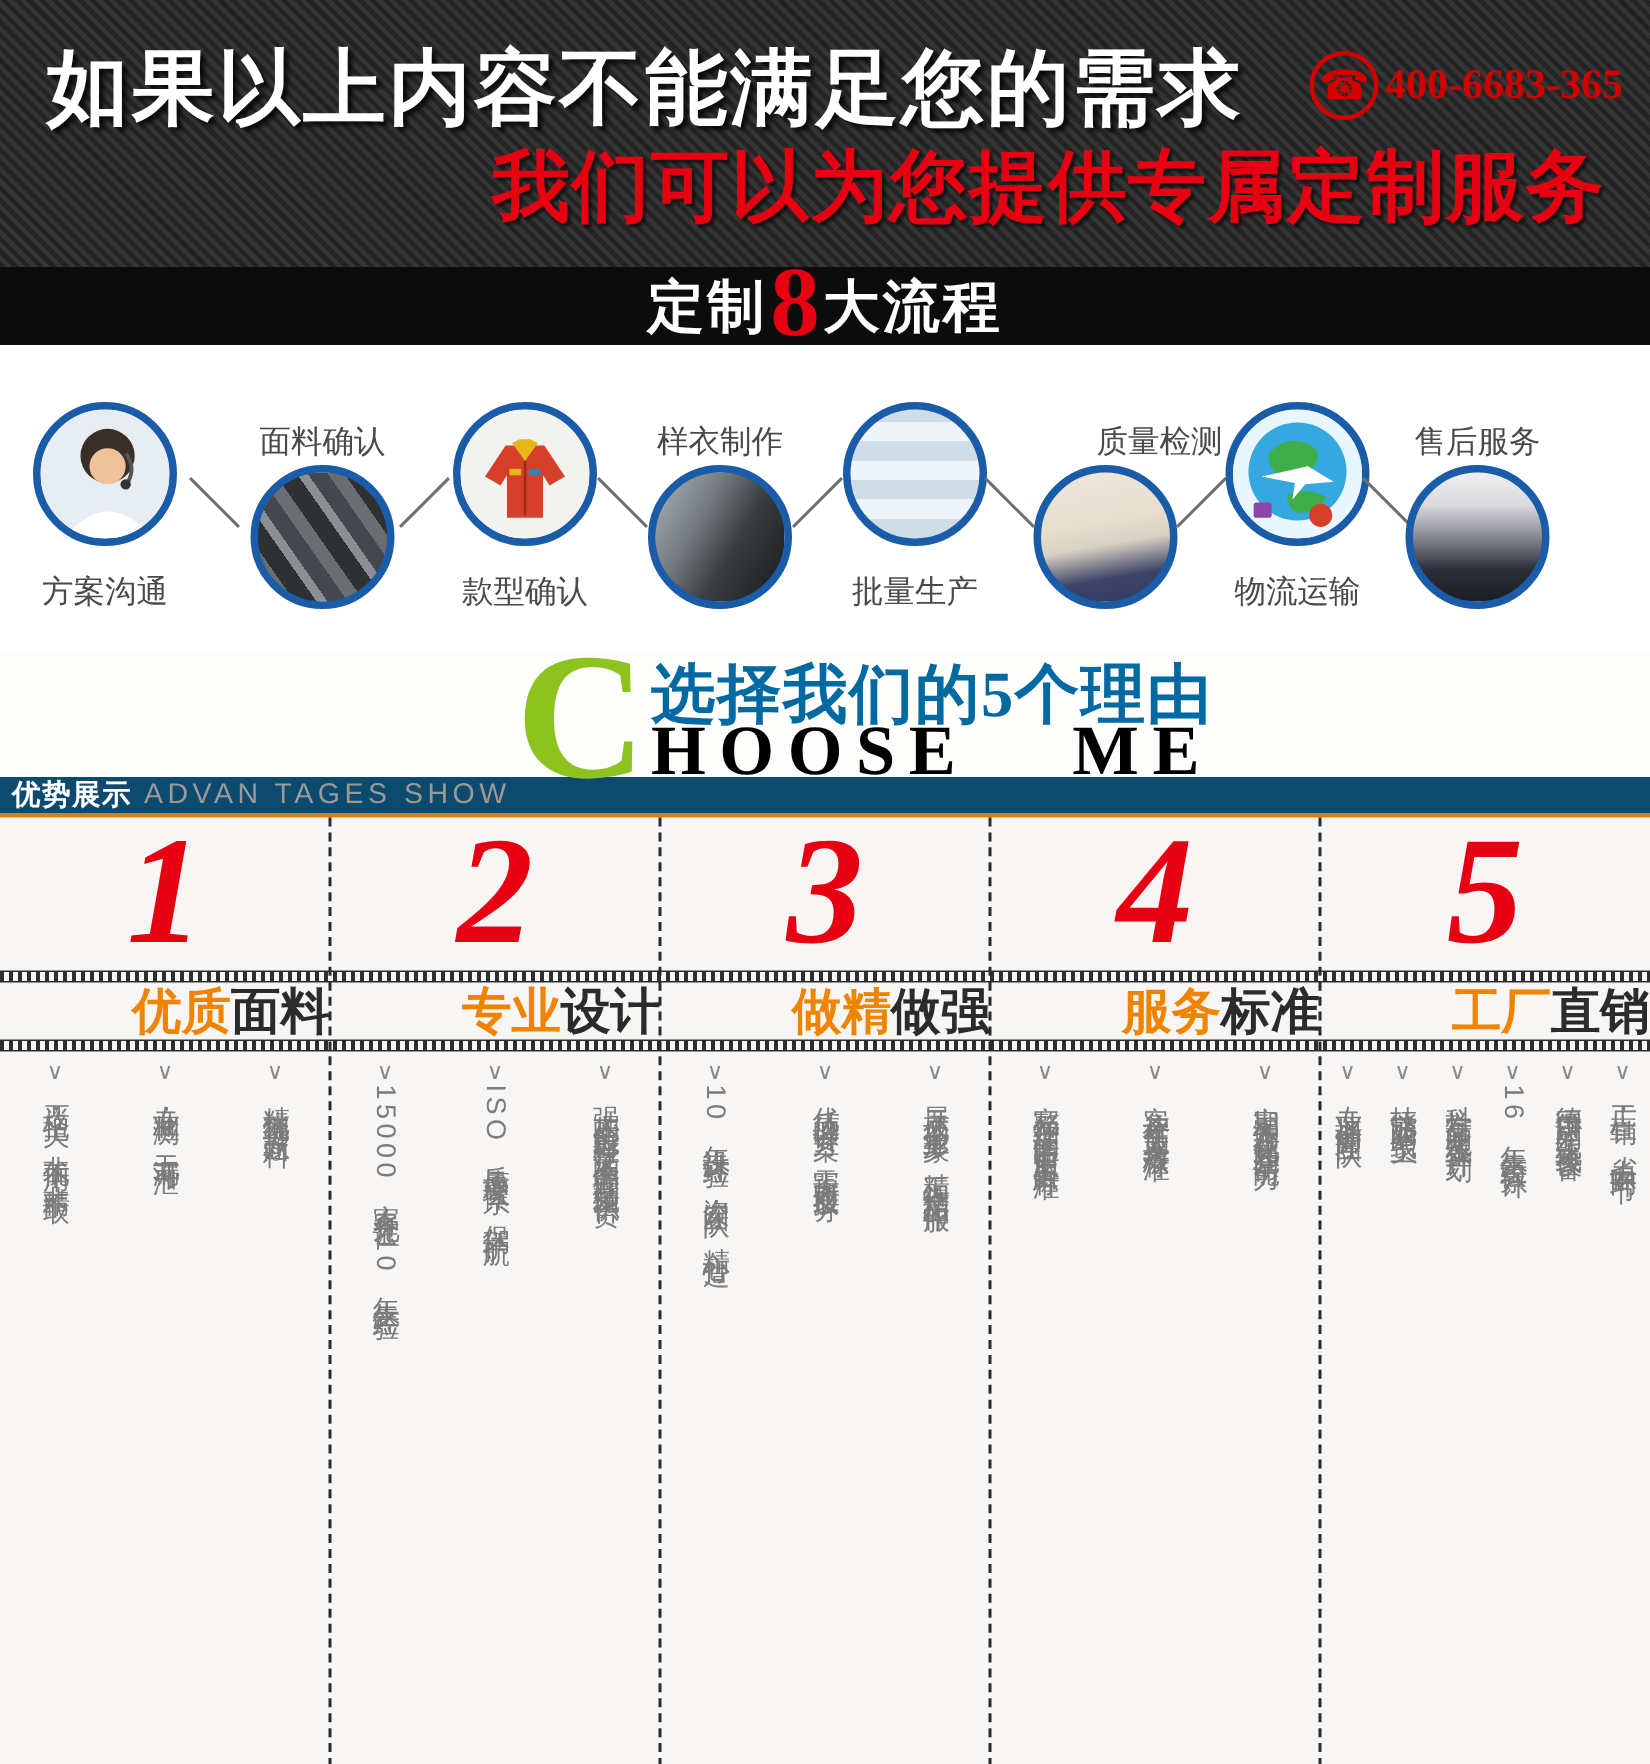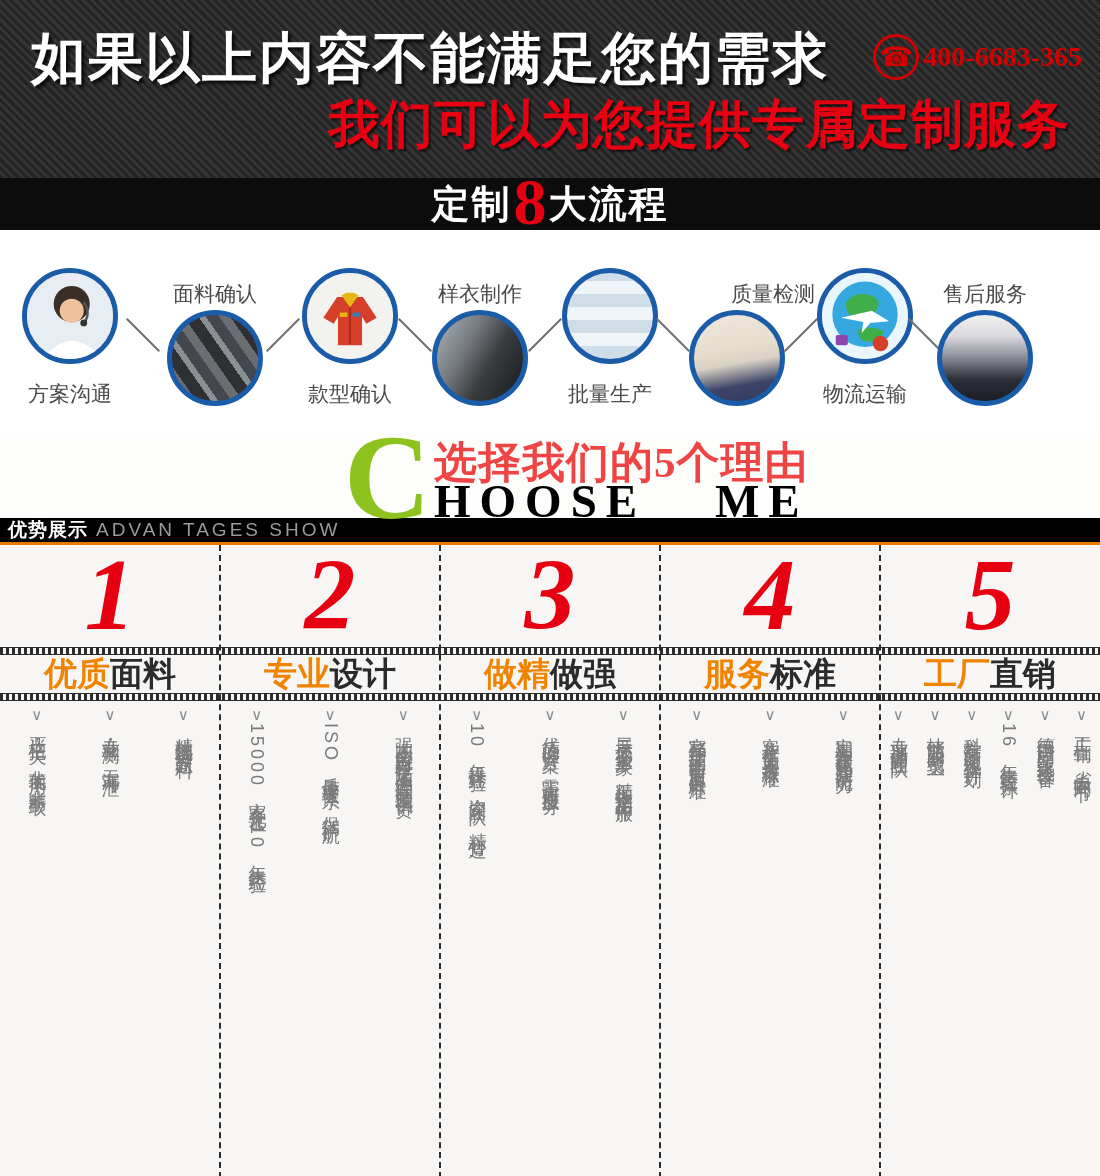--- a/index.html
+++ b/index.html
@@ -41,42 +41,42 @@
   .ph4 { background:linear-gradient(120deg,#aeb4ba 0%,#74797e 35%,#3a3d40 60%,#17181a 100%); }
   .ph5 { background:repeating-linear-gradient(0deg,#cfdde8 0 13px,#eef4f8 13px 26px); }
   .ph6 { background:linear-gradient(170deg,#efe8dc 0%,#e5ddcd 40%,#d9d2c4 55%,#3e4468 78%,#333a5e 100%); }
   .ph8 { background:linear-gradient(180deg,#f0f0f0 0%,#d9d9de 25%,#9a9aa4 45%,#2c2f38 75%,#1b1d24 100%); }
 
   
   .choose { position:relative; height:84px; background:#fdfdfb; }
   .big-c { position:absolute; left:344px; top:-16px; font-family:"Liberation Serif", serif;
     font-weight:bold; font-size:120px; line-height:1; color:#8ec31f; }
   .choose-cn { position:absolute; left:434px; top:0px; font-family:"Liberation Serif", serif;
-    font-weight:bold; font-size:43px; color:#ef4444; letter-spacing:1px; white-space:nowrap; }
+    font-weight:bold; font-size:43px; color:#0369a1; letter-spacing:1px; white-space:nowrap; }
   .choose-en { position:absolute; left:434px; top:40px; font-family:"Liberation Serif", serif;
     font-weight:bold; font-size:47px; color:#000000; letter-spacing:9px; word-spacing:48px; white-space:nowrap; }
 
   
-  .adv-bar { height:27px; background:#000000; border-bottom:3px solid #e87a00;
+  .adv-bar { height:27px; background:#0c4a6e; border-bottom:3px solid #e87a00;
     display:flex; align-items:center; padding-left:8px; }
   .adv-cn { color:#fff; font-size:19px; font-weight:bold; letter-spacing:1px; }
   .adv-en { color:#9a9a9a; font-size:19px; margin-left:8px; letter-spacing:3px; }
 
   
   .columns { position:relative; height:633px; background:#f7f6f4; }
   .vsep { position:absolute; top:0; bottom:0; width:0; border-left:2px dashed #2b2b2b; }
   .vsep1{left:219px;} .vsep2{left:439px;} .vsep3{left:659px;} .vsep4{left:879px;}
   .row-nums { display:flex; height:102px; }
   .row-nums .cell { width:220px; text-align:center; }
   .big-num { font-family:"Liberation Serif", serif; font-style:italic; font-weight:bold;
     font-size:102px; line-height:100px; color:#e60012; }
   .hatch { height:8px; border-top:1px solid #2d2d2d; border-bottom:1px solid #2d2d2d;
     background:repeating-linear-gradient(90deg,#2d2d2d 0 3px,#f6f6f6 3px 6px); }
   .row-heads { display:flex; height:38px; align-items:center; }
-  .row-heads .cell { width:220px; text-align:center; font-size:33px; font-weight:bold;
+  .row-heads .cell { width:220px; text-align:right; font-size:33px; font-weight:bold;
     color:#2b2b2b; white-space:nowrap; line-height:38px; }
   .head-accent { color:#f08300; }
   .row-items { display:flex; height:477px; }
   .row-items .cell { width:220px; display:flex; flex-direction:row-reverse;
     justify-content:space-around; align-items:flex-start; padding-top:6px; }
   .vitem { display:flex; flex-direction:column; align-items:center; }
   .vmark { color:#8a8a8a; font-size:15px; line-height:15px; height:16px; }
   .vtext { writing-mode:vertical-rl; text-orientation:mixed; font-size:18px;
     letter-spacing:3px; color:#7b7b7b; line-height:1.2; max-height:452px; }
 </style>

